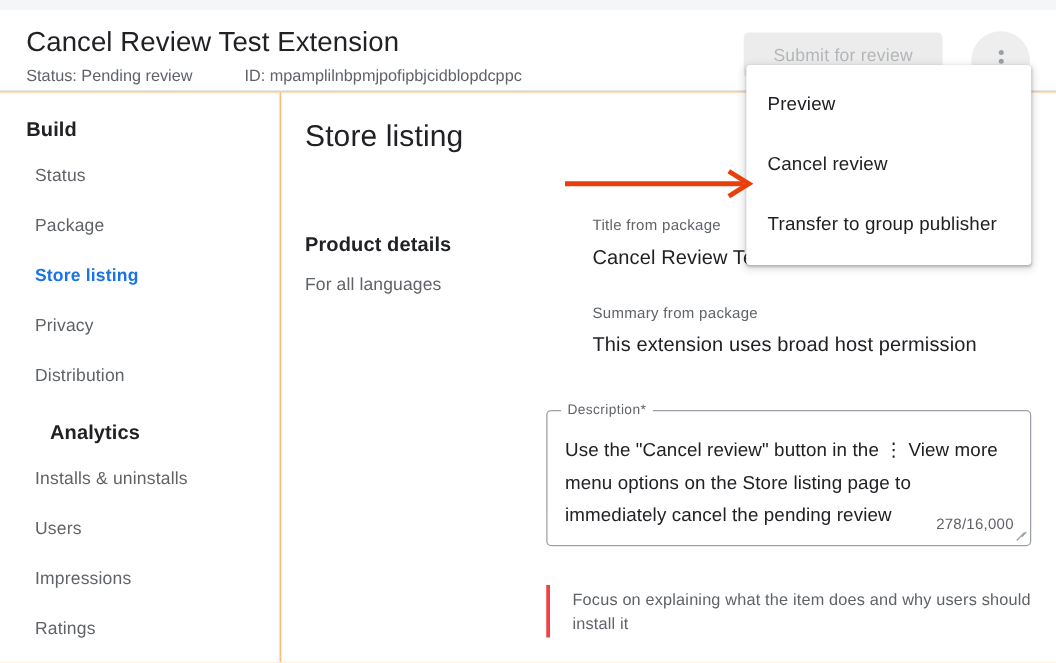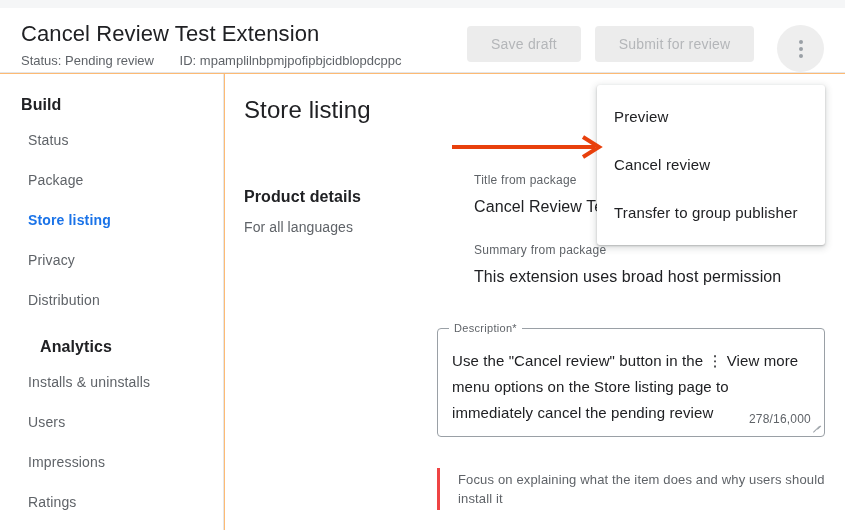--- a/index.html
+++ b/index.html
@@ -42,21 +42,21 @@
     letter-spacing: 0.1px;
     white-space: nowrap;
   }
   .header-meta {
     position: absolute; left: 21px; top: 45px;
     font-size: 13px;
     line-height: 16px;
     color: #5f6368;
     white-space: nowrap;
   }
-  .header-meta .meta-id { margin-left: 22px; }
+  .header-meta .meta-id { margin-left: 38px; }
 
   .btn {
     position: absolute;
     top: 18px;
     height: 36px;
     border: none;
     border-radius: 4px;
     background: #ececec;
     color: #b4b6b9;
     font-family: "Liberation Sans", sans-serif;
@@ -253,21 +253,21 @@
   .hint-text {
     font-size: 13px;
     line-height: 19px;
     color: #5f6368;
     letter-spacing: 0.15px;
   }
 
   
   .menu {
     position: absolute;
-    left: 597px; top: 85px;
+    left: 597px; top: 52px;
     width: 228px;
     background: #ffffff;
     border-radius: 3px;
     box-shadow: 0 2px 6px 2px rgba(60,64,67,0.15), 0 1px 2px 0 rgba(60,64,67,0.30);
     padding: 8px 0;
     z-index: 50;
   }
   .menu-item {
     height: 48px;
     line-height: 48px;
@@ -295,21 +295,20 @@
 
   <div class="top-strip"></div>
 
   <div class="header">
     <div class="header-title">Cancel Review Test Extension</div>
     <div class="header-meta">
       <span>Status: Pending review</span>
       <span class="meta-id">ID: mpamplilnbpmjpofipbjcidblopdcppc</span>
     </div>
 
-    <button class="btn btn-save" disabled="">Save draft</button>
     <button class="btn btn-submit" disabled="">Submit for review</button>
 
     <button class="kebab">
       <span class="dots">
         <i></i>
           <i></i>
           <i></i>
       </span>
     </button>
   </div>

